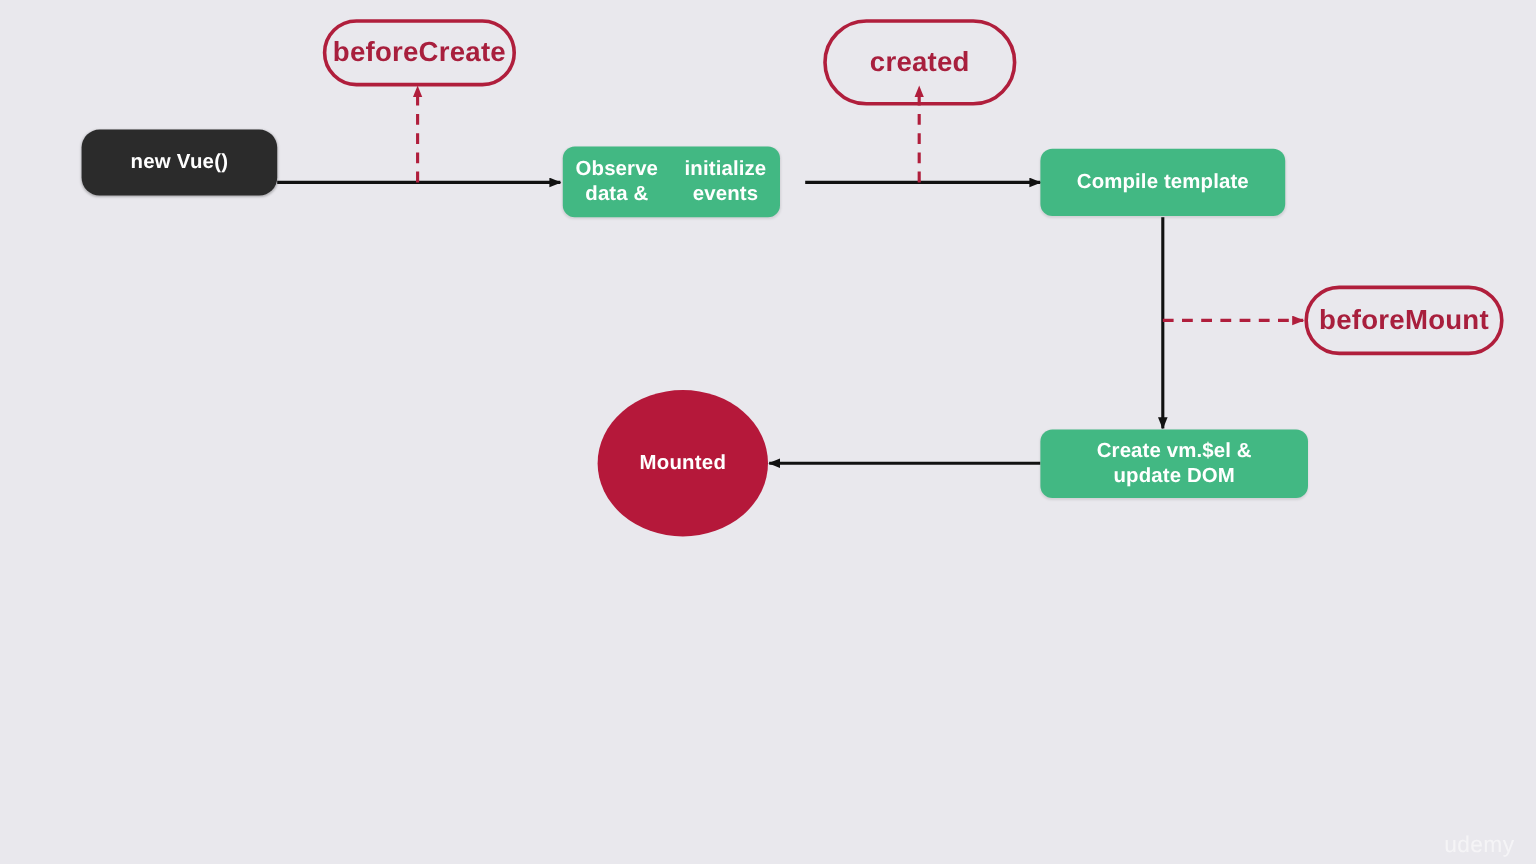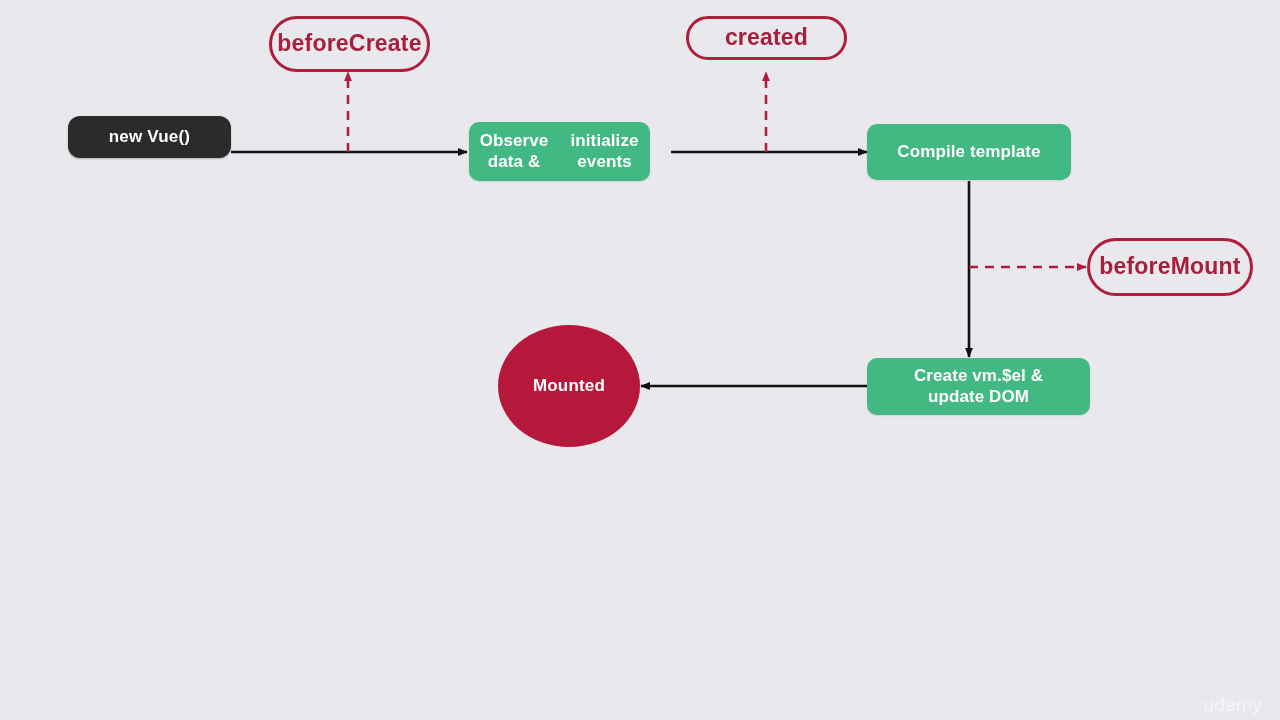--- a/index.html
+++ b/index.html
@@ -107,34 +107,34 @@
 
   <line x1="867" y1="386" x2="641" y2="386" stroke="#111111" stroke-width="2.6" marker-end="url(#arrow-black)"></line>
 
   <line x1="348" y1="152" x2="348" y2="72" stroke="#b01e3c" stroke-width="2.6" stroke-dasharray="9 7" marker-end="url(#arrow-red)"></line>
 
   <line x1="766" y1="152" x2="766" y2="72" stroke="#b01e3c" stroke-width="2.6" stroke-dasharray="9 7" marker-end="url(#arrow-red)"></line>
 
   <line x1="969" y1="267" x2="1086" y2="267" stroke="#b01e3c" stroke-width="2.6" stroke-dasharray="9 7" marker-end="url(#arrow-red)"></line>
 </svg>
 
-<div class="node node-dark" style="left:68px; top:116px; width:163px; height:42px;">
+<div class="node node-dark" style="left:68px; top:108px; width:163px; height:55px;border-radius:15px;">
   <span>new Vue()</span>
 </div>
 
 <div class="node node-pill" style="left:269px; top:16px; width:161px; height:56px;">
   <span>beforeCreate</span>
 </div>
 
 <div class="node node-green" style="left:469px; top:122px; width:181px; height:59px; ">
   <span>Observe data &amp;</span>
   <span>initialize events</span>
 </div>
 
-<div class="node node-pill" style="left:686px; top:16px; width:161px; height:44px;">
+<div class="node node-pill" style="left:686px; top:16px; width:161px; height:72px;">
   <span>created</span>
 </div>
 
 <div class="node node-green" style="left:867px; top:124px; width:204px; height:56px;">
   <span>Compile template</span>
 </div>
 
 <div class="node node-pill" style="left:1087px; top:238px; width:166px; height:58px;">
   <span>beforeMount</span>
 </div>

